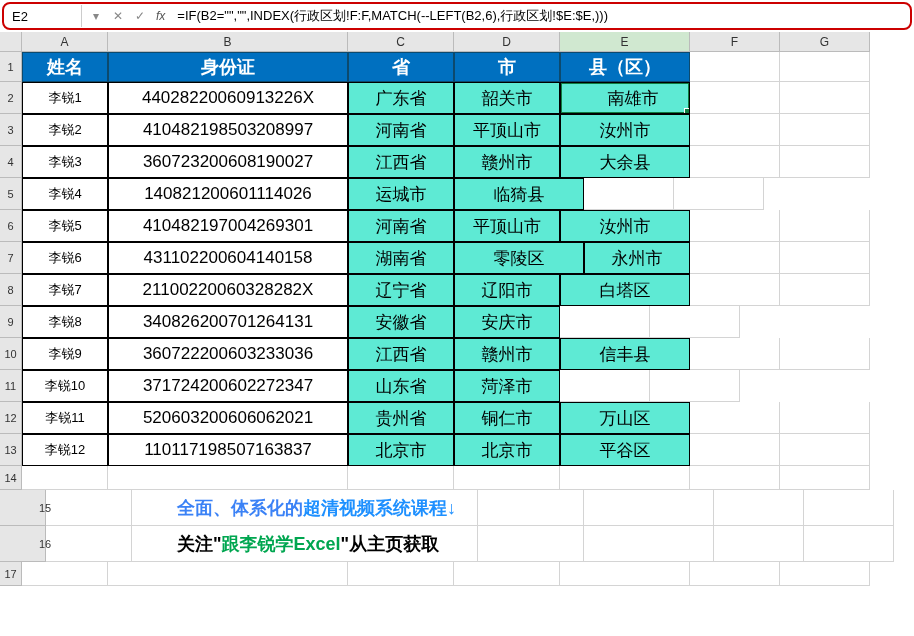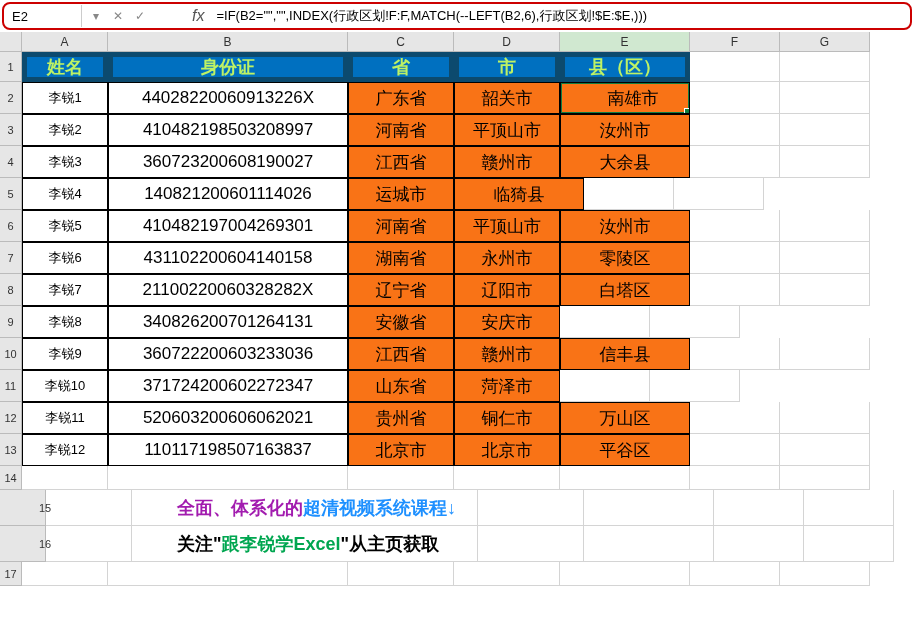--- a/index.html
+++ b/index.html
@@ -2,21 +2,21 @@
 <html><head>
   <meta charset="utf-8">
   <style>
     * { box-sizing: border-box; margin: 0; padding: 0; }
     body { font-family: "Microsoft YaHei", Arial, sans-serif; background: #fff; font-size: 13px; overflow: hidden; }
     
     .formula-bar { display: flex; align-items: center; height: 28px; border: 2px solid #c00; border-radius: 8px; background: #fff; margin: 2px; }
     .name-box { width: 78px; padding: 0 8px; font-size: 13px; border-right: 1px solid #ccc; height: 22px; display: flex; align-items: center; }
     .fb-btns { display: flex; padding: 0 4px; gap: 2px; }
     .fb-btn { width: 20px; height: 22px; display: flex; align-items: center; justify-content: center; color: #888; font-size: 12px; }
-    .fx-label { font-style: italic; color: #555; font-size: 16px; padding: 0 6px 0 2px; margin-left: 36px; }
+    .fx-label { font-style: italic; color: #555; font-size: 12px; padding: 0 6px 0 2px; }
     .formula-input { flex: 1; padding: 0 6px; font-size: 13px; height: 22px; display: flex; align-items: center; overflow: hidden; white-space: nowrap; }
     
     .grid-wrap { position: relative; }
     .col-hdrs { display: flex; margin-left: 22px; height: 20px; }
     .col-hdr { background: #e6e6e6; border-right: 1px solid #bbb; border-bottom: 1px solid #bbb; display: flex; align-items: center; justify-content: center; font-size: 12px; color: #333; }
     .col-hdr.sel { background: #d0e8d0; }
     
     .row { display: flex; }
     .row-hdr { width: 22px; background: #e6e6e6; border-right: 1px solid #bbb; border-bottom: 1px solid #bbb; display: flex; align-items: center; justify-content: center; font-size: 11px; color: #333; }
     .corner { width: 22px; height: 20px; background: #e6e6e6; border-right: 1px solid #bbb; border-bottom: 1px solid #bbb; position: absolute; top: 0; left: 0; }
@@ -29,32 +29,32 @@
     .w-d { width: 106px; }
     .w-e { width: 130px; }
     .w-f { width: 90px; }
     .w-g { width: 90px; }
     
     .h-hdr { height: 30px; }
     .h-data { height: 32px; }
     .h-blank { height: 24px; }
     .h-text { height: 36px; padding-left: 45px; }
     
-    .tbl-hdr { background: #0070c0; color: #bef264; font-weight: bold; font-size: 18px; border: 5px solid #0c4a6e; }
+    .tbl-hdr { background: #0070c0; color: #ffffff; font-weight: bold; font-size: 18px; border: 1px solid #0c4a6e; }
     .tbl-name { background: #fff; font-size: 13px; border: 1px solid #000; }
     .tbl-id { background: #fff; font-size: 17px; border: 1px solid #000; }
-    .tbl-yel { background: #f97316; font-size: 17px; border: 1px solid #000; }
+    .tbl-yel { background: #5eead4; font-size: 17px; border: 1px solid #000; }
     
     .active-cell { position: relative; padding-left: 20px; }
     .active-cell::after { content: ""; position: absolute; inset: -1px; border: 2px solid #107c41; pointer-events: none; }
     .active-cell::before { content: ""; position: absolute; right: -3px; bottom: -3px; width: 6px; height: 6px; background: #107c41; border: 1px solid #fff; z-index: 2; }
     
     .promo-row .cell { justify-content: flex-start; }
     .promo1 { font-size: 18px; font-weight: bold; }
-    .promo1 .blk { color: #a21caf; }
+    .promo1 .blk { color: #3b82f6; }
     .promo1 .blu { color: #1e90ff; }
     .promo2 { font-size: 18px; font-weight: bold; }
     .promo2 .blk { color: #000; }
     .promo2 .grn { color: #00a650; }
   </style>
 </head>
 <body>
 
 <div class="formula-bar">
   <div class="name-box">E2</div>
@@ -138,22 +138,22 @@
         <div class="cell w-d h-data tbl-yel">平顶山市</div>
         <div class="cell w-e h-data tbl-yel">汝州市</div>
         <div class="cell w-f h-data"></div>
         <div class="cell w-g h-data"></div>
       </div>
       <div class="row">
         <div class="row-hdr h-data">7</div>
         <div class="cell w-a h-data tbl-name">李锐6</div>
         <div class="cell w-b h-data tbl-id">431102200604140158</div>
         <div class="cell w-c h-data tbl-yel">湖南省</div>
+        <div class="cell w-e h-data tbl-yel">零陵区</div>
         <div class="cell w-d h-data tbl-yel">永州市</div>
-        <div class="cell w-e h-data tbl-yel">零陵区</div>
         <div class="cell w-f h-data"></div>
         <div class="cell w-g h-data"></div>
       </div>
       <div class="row">
         <div class="row-hdr h-data">8</div>
         <div class="cell w-a h-data tbl-name">李锐7</div>
         <div class="cell w-b h-data tbl-id">21100220060328282X</div>
         <div class="cell w-c h-data tbl-yel">辽宁省</div>
         <div class="cell w-d h-data tbl-yel">辽阳市</div>
         <div class="cell w-e h-data tbl-yel">白塔区</div>

